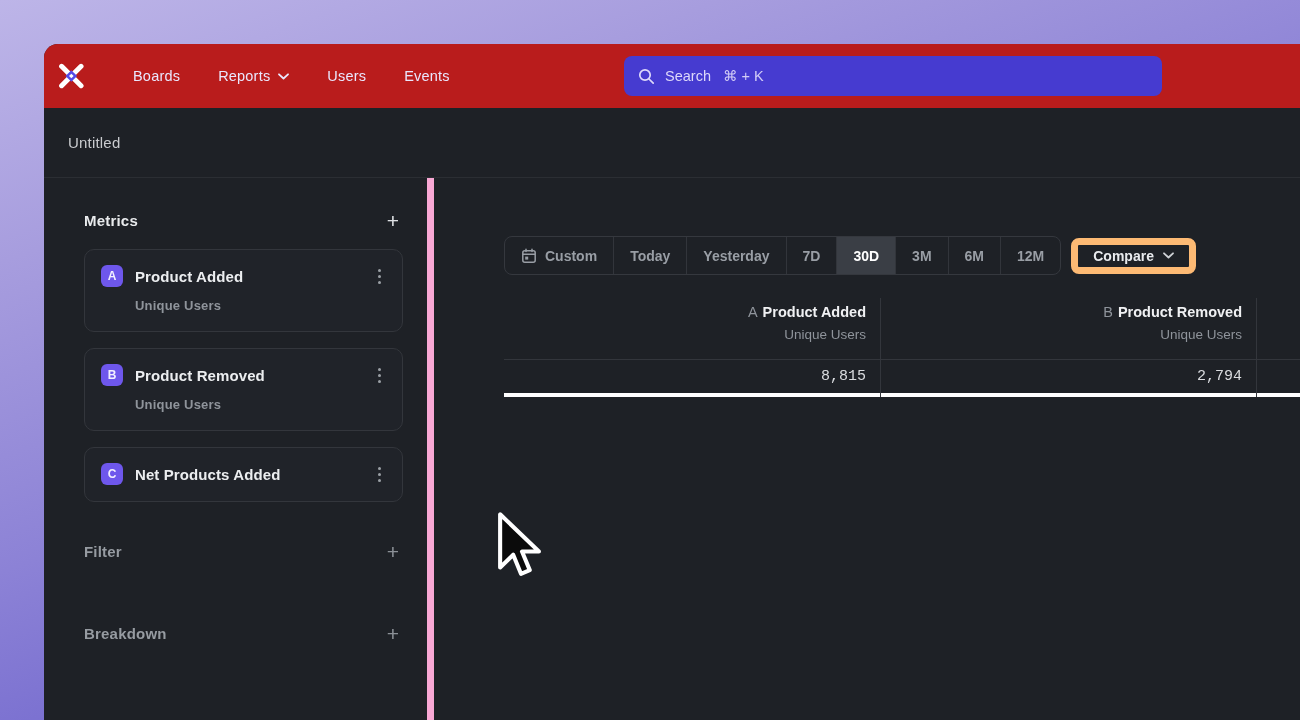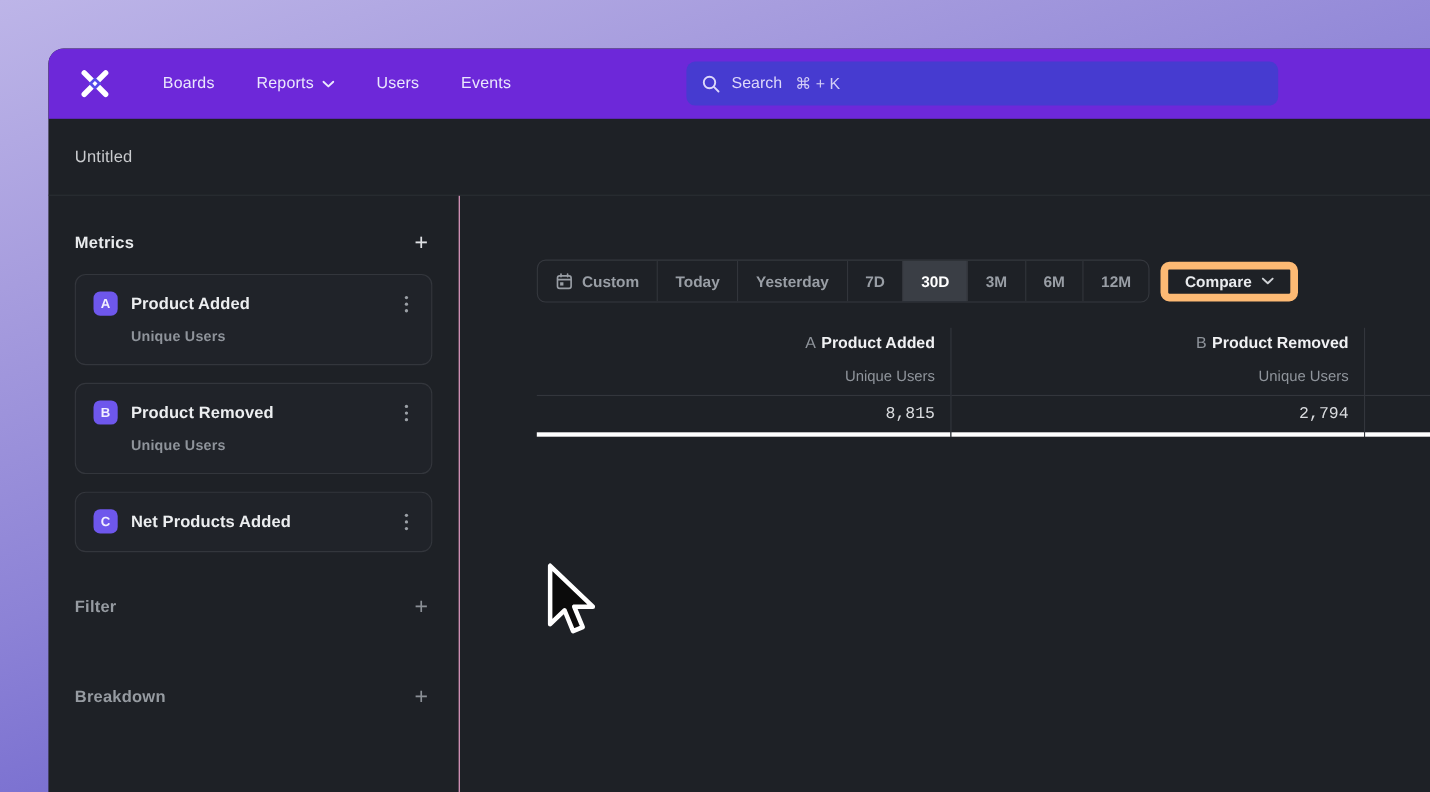--- a/index.html
+++ b/index.html
@@ -15,23 +15,23 @@
     position: absolute; left: 44px; top: 44px; right: 0; bottom: 0;
     background: #1e2126;
     border-radius: 14px 0 0 0;
     overflow: hidden;
     display: flex; flex-direction: column;
   }
 
   
   .navbar {
     height: 64px; flex: 0 0 64px;
-    background: #6d28d9;
+    background: #b91c1c;
     display: flex; align-items: center;
-    padding: 0 23px;
+    padding: 0 8px;
     position: relative;
   }
   .logo-mark { width: 26px; height: 26px; position: relative; flex: 0 0 auto; margin-left: 6px; }
   .nav-links { display: flex; align-items: center; margin-left: 49px; gap: 38px; }
   .nav-item {
     color: #eae7fd; font-size: 14.5px; font-weight: 500;
     display: flex; align-items: center; gap: 8px; cursor: pointer;
     letter-spacing: .2px;
   }
   .search-box {
@@ -53,22 +53,23 @@
     border-bottom: 1px solid #2b2e33;
   }
   .report-title { color: #c9cbce; font-size: 15px; font-weight: 500; letter-spacing: .2px; }
 
   
   .body-wrap { flex: 1; display: flex; min-height: 0; }
 
   
   .sidebar {
     width: 374px; flex: 0 0 374px;
-    border-right: 1px solid #f9a8d4;
+    border-right: 7px solid #f9a8d4;
     padding: 30px 24px 0 24px;
+    margin-left: 16px;
   }
   .section-row { display: flex; align-items: center; justify-content: space-between; }
   .section-title { color: #e9ebed; font-size: 15px; font-weight: 700; letter-spacing: .2px; }
   .section-title.dim { color: #969ba1; font-weight: 600; }
   .plus-btn {
     color: #dfe1e4; font-size: 21px; font-weight: 300; line-height: 1;
     cursor: pointer; padding: 2px 4px; user-select: none;
   }
   .plus-btn.dim { color: #8b9096; }
 
@@ -130,21 +131,21 @@
     cursor: pointer;
   }
 
   
   .metrics-table { margin-top: 23px; display: flex; }
   .mt-col { width: 376px; flex: 0 0 376px; }
   .mt-col + .mt-col { border-left: 1px solid #33363c; }
   .mt-col.stub { width: 62px; flex: 1 1 auto; }
   .mt-head {
     height: 62px; padding: 6px 14px 10px 0;
-    display: flex; flex-direction: column; justify-content: space-between;
+    display: flex; flex-direction: column; justify-content: flex-start;
     align-items: flex-end;
     border-bottom: 1px solid #33363c;
   }
   .mt-head-line1 { font-size: 14.5px; }
   .mt-head-line1 .col-badge { color: #8f949b; font-weight: 500; margin-right: 5px; }
   .mt-head-line1 .col-name { color: #f0f1f3; font-weight: 700; }
   .mt-head-line2 { color: #8f949b; font-size: 13.5px; margin-top: 7px; }
   .mt-val {
     height: 37px; padding-right: 14px;
     display: flex; align-items: center; justify-content: flex-end;

